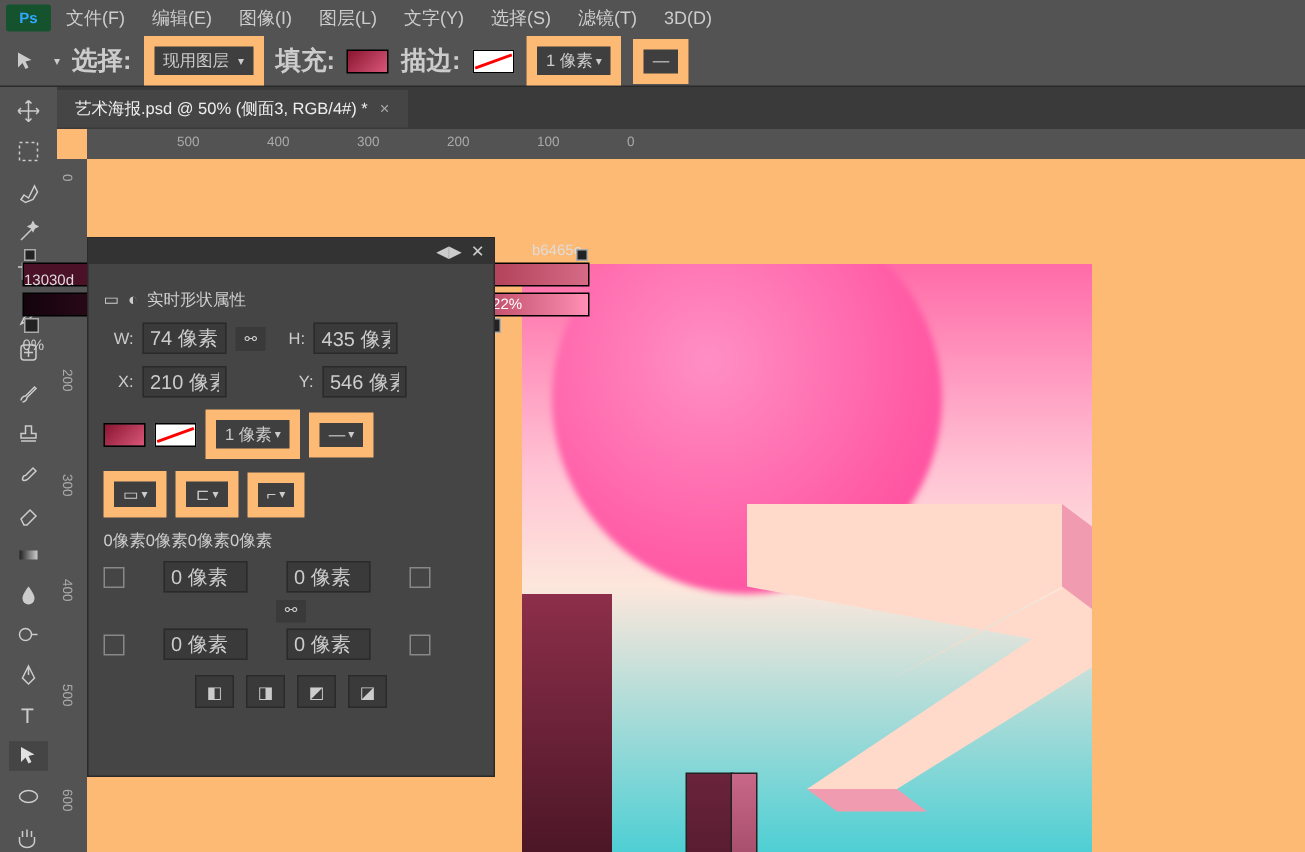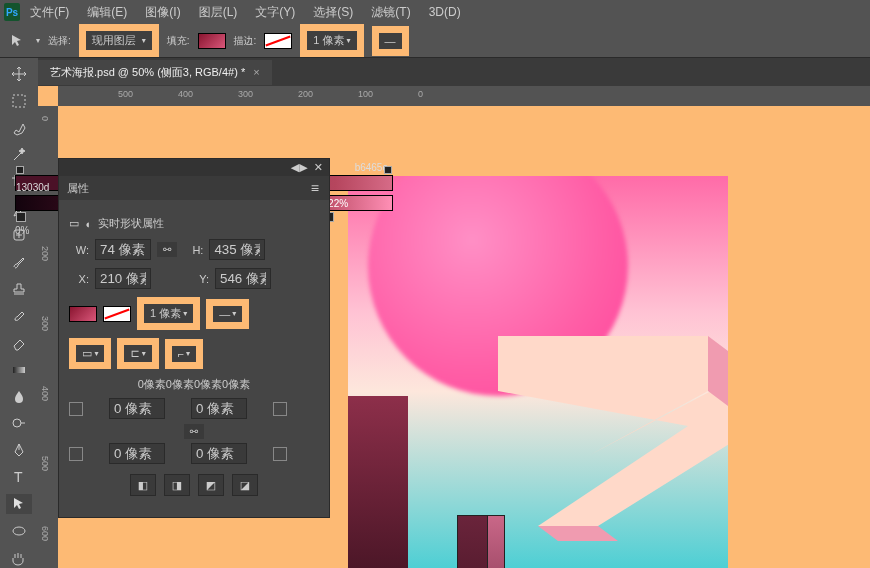--- a/index.html
+++ b/index.html
@@ -1,21 +1,21 @@
 <!DOCTYPE html>
 <html><head>
 <meta charset="utf-8">
 <style>
 *{box-sizing:border-box;margin:0;padding:0;font-family:"Microsoft YaHei",sans-serif;}
 body{width:870px;height:568px;background:#535353;color:#ccc;font-size:11px;overflow:hidden;position:relative;}
 .menubar{height:24px;background:#535353;display:flex;align-items:center;padding:0 4px;gap:2px;}
-.ps-logo{width:16px;height:18px;background:#14532d;color:#31a8ff;display:flex;align-items:center;justify-content:center;font-weight:bold;font-size:10px;border-radius:2px;}
+.ps-logo{width:30px;height:18px;background:#14532d;color:#31a8ff;display:flex;align-items:center;justify-content:center;font-weight:bold;font-size:10px;border-radius:2px;}
 .menu-item{padding:3px 8px;cursor:pointer;font-size:12px;}
 .optbar{height:34px;background:#535353;display:flex;align-items:center;padding:0 8px;gap:8px;border-bottom:1px solid #2a2a2a;}
-.opt-label{font-size:10px;}
+.opt-label{font-size:17px;font-weight:bold;}
 .arrow-tool{width:18px;height:18px;display:flex;align-items:center;justify-content:center;}
 .dropdown{background:#3f3f3f;border:7px solid #fdba74;padding:2px 6px;min-width:80px;display:flex;justify-content:space-between;align-items:center;}
 .swatch{width:28px;height:16px;background:linear-gradient(135deg,#8a1530,#d9577a);border:1px solid #000;}
 .swatch-stroke{width:28px;height:16px;background:#fff;border:1px solid #000;position:relative;}
 .swatch-stroke::after{content:"";position:absolute;width:100%;height:2px;background:red;transform:rotate(-20deg);top:6px;}
 .tabbar{height:28px;background:#3a3a3a;display:flex;align-items:center;padding-left:38px;}
 .tab{background:#454545;padding:5px 12px;font-size:11px;color:#eee;}
 .tab .close{margin-left:8px;color:#aaa;}
 .toolbox{position:absolute;left:0;top:58px;width:38px;height:510px;background:#535353;display:flex;flex-direction:column;align-items:center;padding-top:6px;gap:6px;}
 .tool{width:26px;height:22px;display:flex;align-items:center;justify-content:center;color:#ccc;cursor:pointer;}
@@ -241,24 +241,20 @@
     <div class="art-bar"></div>
     <div class="art-bar side"></div>
   </div>
 </div>
 
 <div class="panel panel-props">
   <div style="display:flex;justify-content:flex-end;padding:2px 6px;background:#333">
       <span style="margin-right:6px">◀▶</span>
       <span>✕</span>
     </div>
-  <div class="panel-hdr">
-      <span>属性</span>
-      <span class="dots">≡</span>
-    </div>
   <div class="panel-body">
     <div class="prop-row">
         <span>▭</span>
         <span>◐</span>
         <span>实时形状属性</span>
       </div>
     <div class="prop-row">
         <label>W:</label>
         <input class="prop-input" value="74 像素" style="">
         <span class="link-icon">⚯</span>
@@ -279,21 +275,21 @@
           <span>1 像素</span>
           <span class="tri">▾</span>
         </div>
         <div class="dropdown" style="min-width:30px">—<span class="tri">▾</span></div>
       </div>
     <div class="prop-row">
         <div class="dropdown" style="min-width:30px">▭<span class="tri">▾</span></div>
         <div class="dropdown" style="min-width:30px">⊏<span class="tri">▾</span></div>
         <div class="dropdown" style="min-width:30px">⌐<span class="tri">▾</span></div>
       </div>
-    <div style="text-align:center;margin:6px 0">0像素0像素0像素0像素</div>
+    <div style="margin:6px 0">0像素0像素0像素0像素</div>
     <div class="corner-row">
         <div class="corner-box"></div>
         <input class="prop-input" value="0 像素" style="">
         <input class="prop-input" value="0 像素" style="">
         <div class="corner-box"></div>
       </div>
     <div style="text-align:center"><span class="link-icon">⚯</span></div>
     <div class="corner-row">
         <div class="corner-box"></div>
         <input class="prop-input" value="0 像素" style="">

